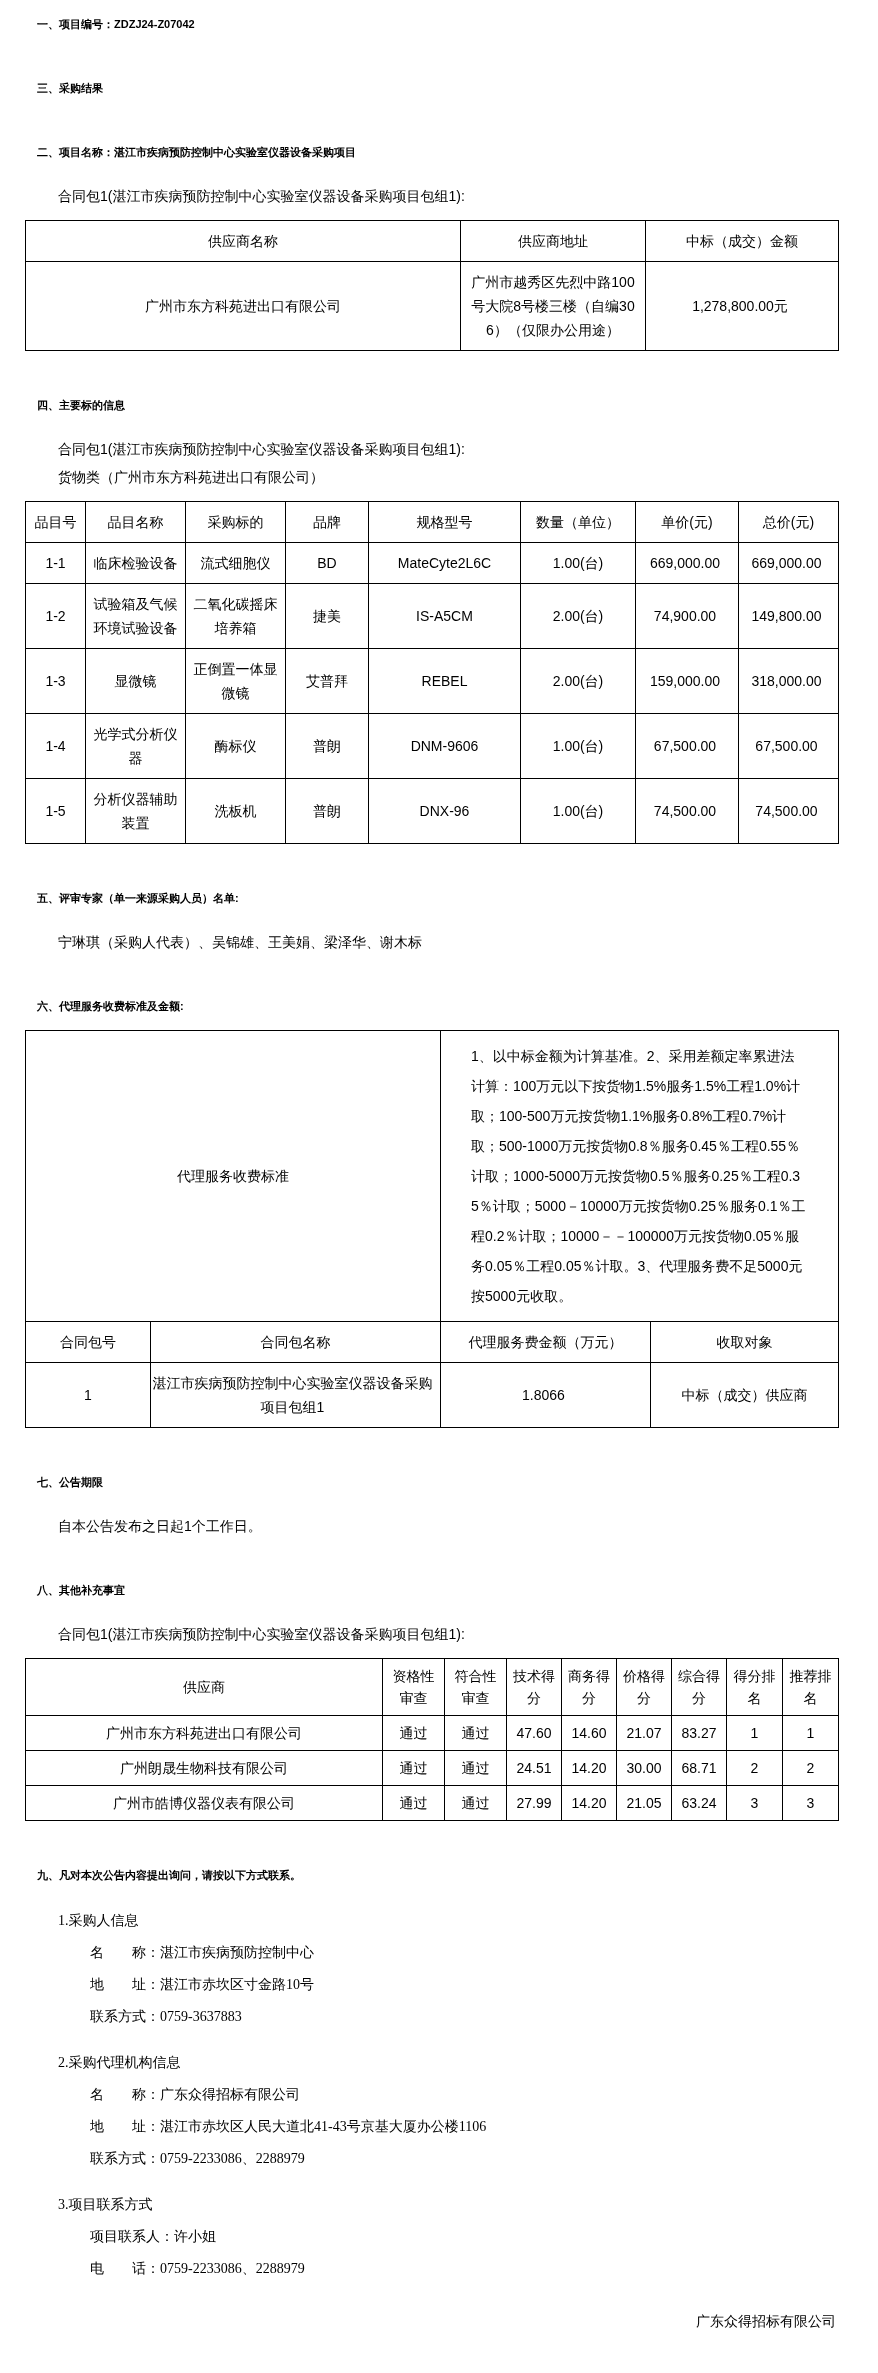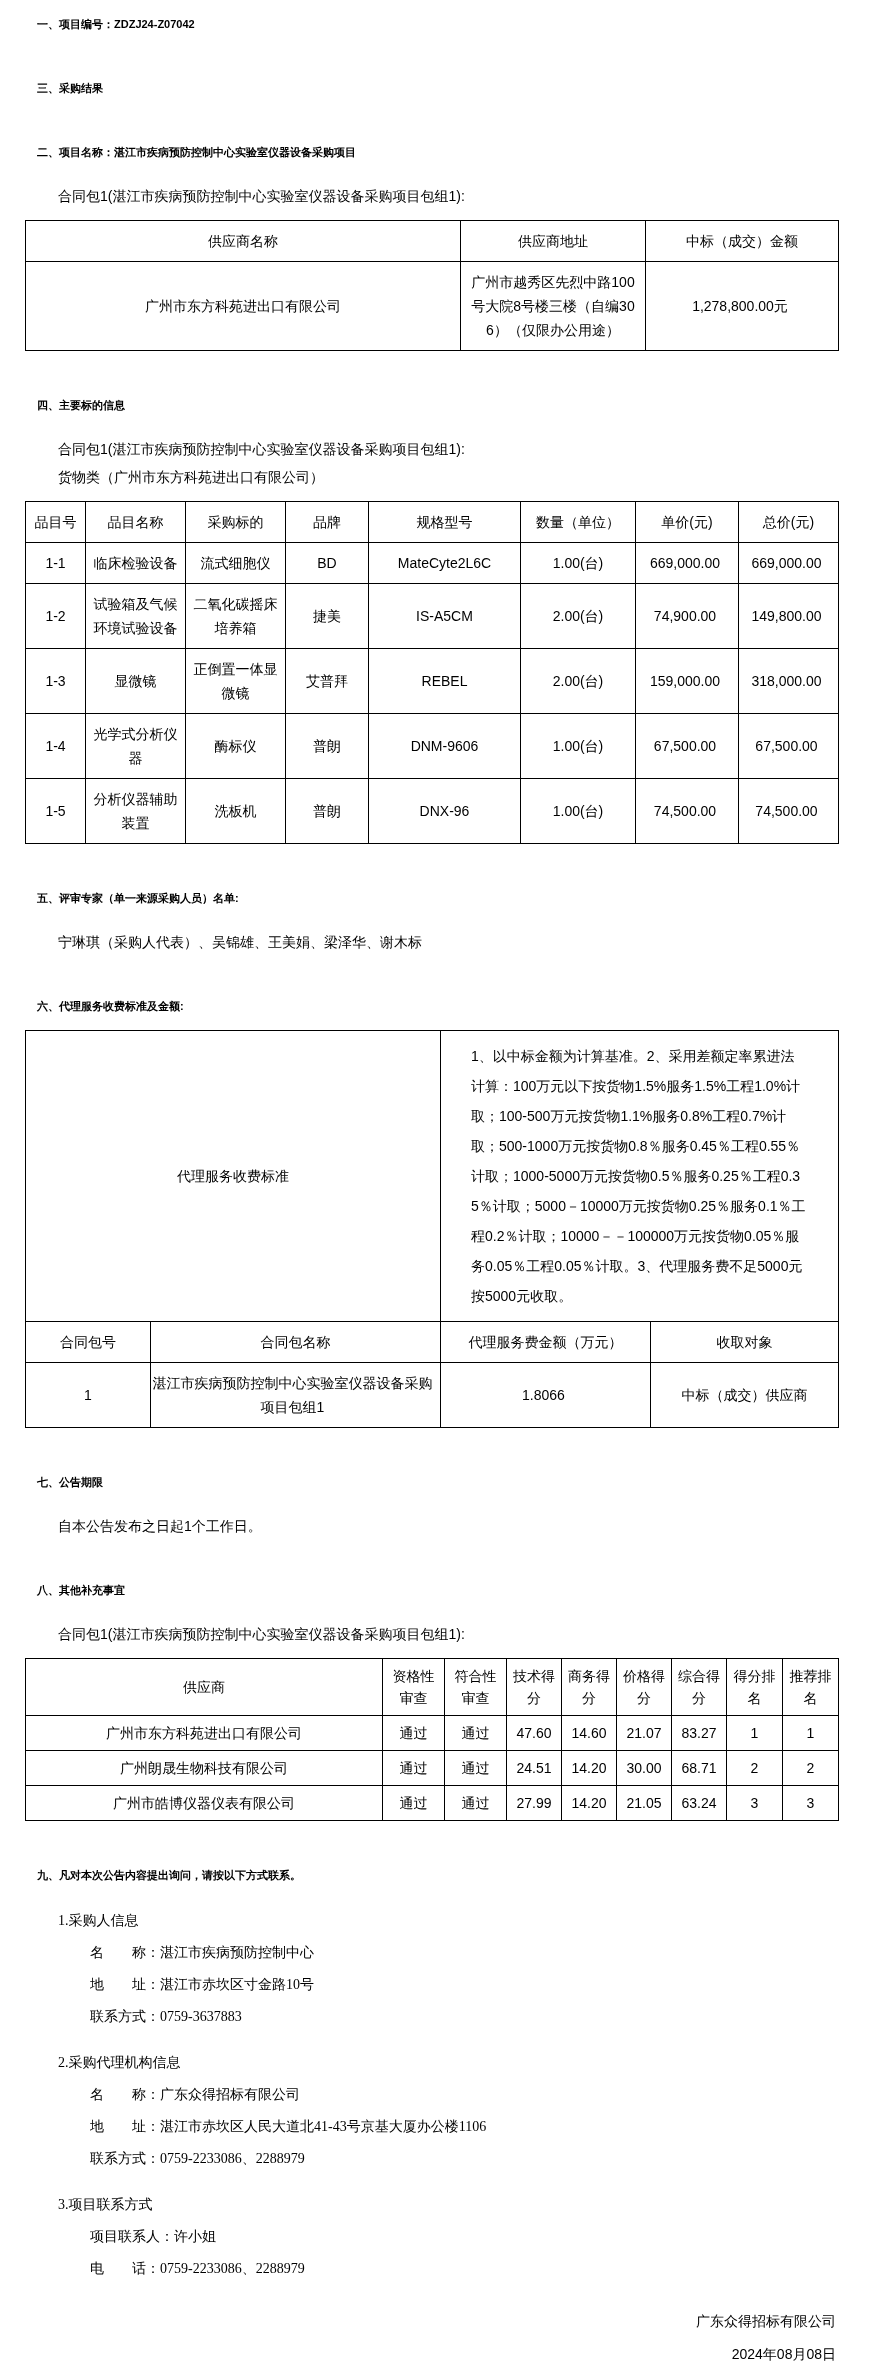--- a/index.html
+++ b/index.html
@@ -266,16 +266,15 @@
     <div class="contact-line">地　　址：湛江市赤坎区人民大道北41-43号京基大厦办公楼1106</div>
     <div class="contact-line">联系方式：0759-2233086、2288979</div>
 
     <div class="contact-title">3.项目联系方式</div>
     <div class="contact-line">项目联系人：许小姐</div>
     <div class="contact-line">电　　话：0759-2233086、2288979</div>
   </div>
 
   <div class="sign-block">
     <div class="sign-line">广东众得招标有限公司</div>
-    <div class="sign-line">2024年08月08日</div>
   </div>
 
 </div>
 
 </body></html>

